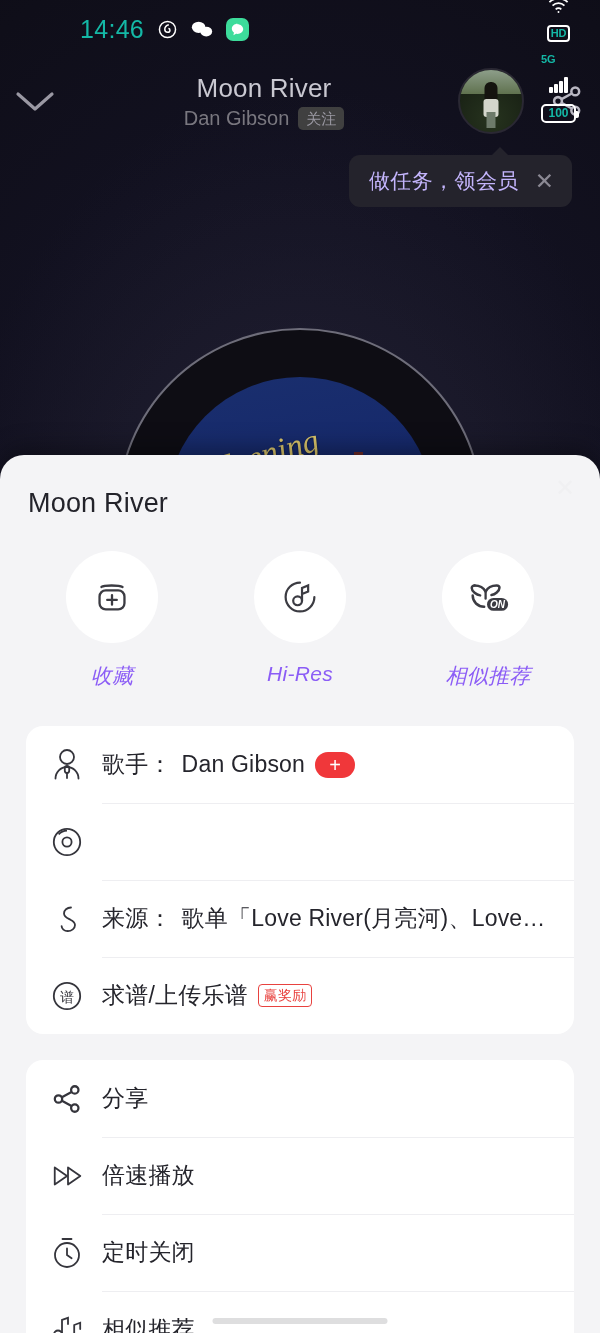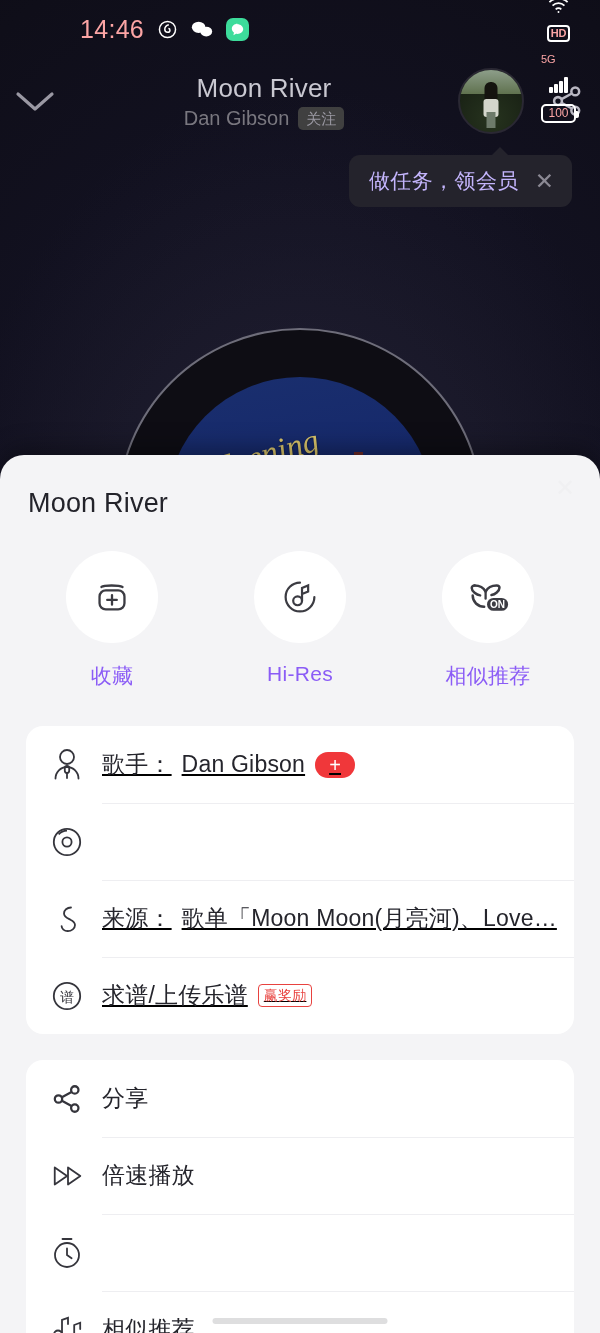--- a/index.html
+++ b/index.html
@@ -23,51 +23,51 @@
   #vignette {
     position: absolute; inset: 0;
     background: radial-gradient(85% 55% at 50% 45%, rgba(40,38,62,.55) 0%, rgba(10,9,16,0) 70%);
   }
 
   
   #statusbar {
     position: absolute; top: 0; left: 0; right: 0; height: 58px;
     display: flex; align-items: center;
     padding: 0 18px;
-    color: #fca5a5;
+    color: #14b8a6;
     z-index: 40;
   }
   #sb-left { display: flex; align-items: center; gap: 13px; margin-left: 62px; }
   #sb-clock { font-size: 25px; font-weight: 500; letter-spacing: .3px; }
   #sb-right { margin-left: auto; display: flex; align-items: center; gap: 11px; margin-right: 6px; flex-direction: column; }
   #wechat-icon { width: 22px; height: 18px; }
   #netease-icon { width: 21px; height: 21px; }
   #msg-icon {
     width: 23px; height: 23px; border-radius: 7px;
     background: #3ddc9b; display: flex; align-items: center; justify-content: center;
   }
   .hd-box {
     border: 2px solid #fff; border-radius: 4px;
     font-size: 11px; font-weight: 700; padding: 1px 2px; line-height: 1;
     letter-spacing: -.3px;
   }
   .batt {
     width: 35px; height: 19px; border: 2px solid #fff; border-radius: 5px;
     display: flex; align-items: center; justify-content: center;
-    font-size: 12px; font-weight: 400; position: relative;
+    font-size: 12px; font-weight: 700; position: relative;
   }
   .batt::after {
     content: ''; position: absolute; right: -5px; top: 5px;
     width: 3px; height: 7px; background: #fff; border-radius: 0 2px 2px 0;
   }
   .sig { display: flex; align-items: flex-end; gap: 1.5px; height: 17px; }
   .sig i { width: 3.5px; background: #fff; display: block; border-radius: 1px; }
   .sig i:nth-child(1){height:6px}.sig i:nth-child(2){height:9px}
   .sig i:nth-child(3){height:12px}.sig i:nth-child(4){height:16px}
-  #fiveg { font-size: 11px; font-weight: 400; margin-right: -3px; align-self: flex-start; }
+  #fiveg { font-size: 11px; font-weight: 700; margin-right: -3px; align-self: flex-start; }
 
   
   #player-header {
     position: absolute; top: 62px; left: 0; right: 0; height: 78px;
     display: flex; align-items: center; z-index: 30;
   }
   #collapse-btn {
     width: 70px; height: 70px; display: flex; align-items: center; justify-content: center;
     flex: 0 0 auto;
   }
@@ -187,21 +187,21 @@
   #sheet-title {
     padding: 33px 0 0 28px;
     font-size: 27px; color: #23232a; letter-spacing: .2px;
   }
 
   
   #quick-actions {
     display: flex; padding: 32px 18px 0 18px;
   }
   .qa {
-    flex: 1 1 0; display: flex; flex-direction: column; align-items: center;
+    flex: 1 1 0; display: flex; flex-direction: column; align-items: center; font-style: italic;
   }
   .qa-circle {
     width: 92px; height: 92px; border-radius: 50%;
     background: #fff; display: flex; align-items: center; justify-content: center;
     position: relative;
   }
   .qa-label {
     margin-top: 19px; font-size: 21px; color: #8b5cf6; letter-spacing: .3px;
   }
   
@@ -232,21 +232,21 @@
     border-radius: 50%; background: #fff;
     display: flex; align-items: center; justify-content: center;
   }
 
   
   .card {
     background: #fff; border-radius: 17px;
     margin: 26px 26px 0 26px;
     overflow: hidden;
   }
-  #info-card { margin-top: 36px; text-decoration: underline; }
+  #info-card { margin-top: 36px; }
   .row {
     display: flex; align-items: center;
     height: 77px; padding: 0 0 0 24px;
     position: relative;
   }
   .row + .row::before {
     content: ''; position: absolute; left: 76px; right: 0; top: 0;
     height: 1px; background: #eeeef1;
   }
   .row-ico {
@@ -470,21 +470,21 @@
 
     <div class="row">
       <div class="row-ico">
         <svg width="32" height="36" viewBox="0 0 32 36" fill="none" stroke="#35353c" stroke-width="1.8" stroke-linecap="round">
           <path d="M21 6.5c-4 0-7 2.6-7 6 0 3.6 3.6 4.8 6.4 6.2 2.5 1.2 4.6 2.6 4.6 5.4 0 3.4-3.3 6-7.4 6"></path>
           <path d="M17.6 30.1c-3.3 0-6-2.2-6-5"></path>
         </svg>
       </div>
       <div class="row-text">
         <span>来源：</span>
-        <span>歌单「Moon Moon(月亮河)、Love…</span>
+        <span>歌单「Love River(月亮河)、Love…</span>
       </div>
     </div>
 
     <div class="row">
       <div class="row-ico">
         <svg width="34" height="34" viewBox="0 0 34 34" fill="none">
           <circle cx="17" cy="17" r="13.2" stroke="#35353c" stroke-width="1.8"></circle>
           <text x="17" y="22.5" text-anchor="middle" fill="#35353c" font-size="14" font-family="DejaVu Sans, sans-serif">谱</text>
         </svg>
       </div>
@@ -520,20 +520,21 @@
     </div>
 
     <div class="row">
       <div class="row-ico">
         <svg width="34" height="36" viewBox="0 0 34 36" fill="none" stroke="#35353c" stroke-width="1.8" stroke-linecap="round">
           <circle cx="17" cy="20" r="12"></circle>
           <path d="M17 13.5V20l4.6 3.2"></path>
           <path d="M12.5 4h9"></path>
         </svg>
       </div>
+      <div class="row-text">定时关闭</div>
     </div>
 
     <div class="row">
       <div class="row-ico">
         <svg width="34" height="36" viewBox="0 0 34 36" fill="none" stroke="#35353c" stroke-width="1.8" stroke-linecap="round">
           <circle cx="8" cy="22.5" r="4"></circle>
           <path d="M12 22.5V8l6-2.2v6.2"></path>
           <circle cx="20" cy="27" r="4.2"></circle>
           <path d="M24.2 27V13l6-2.3v6.3"></path>
         </svg>

